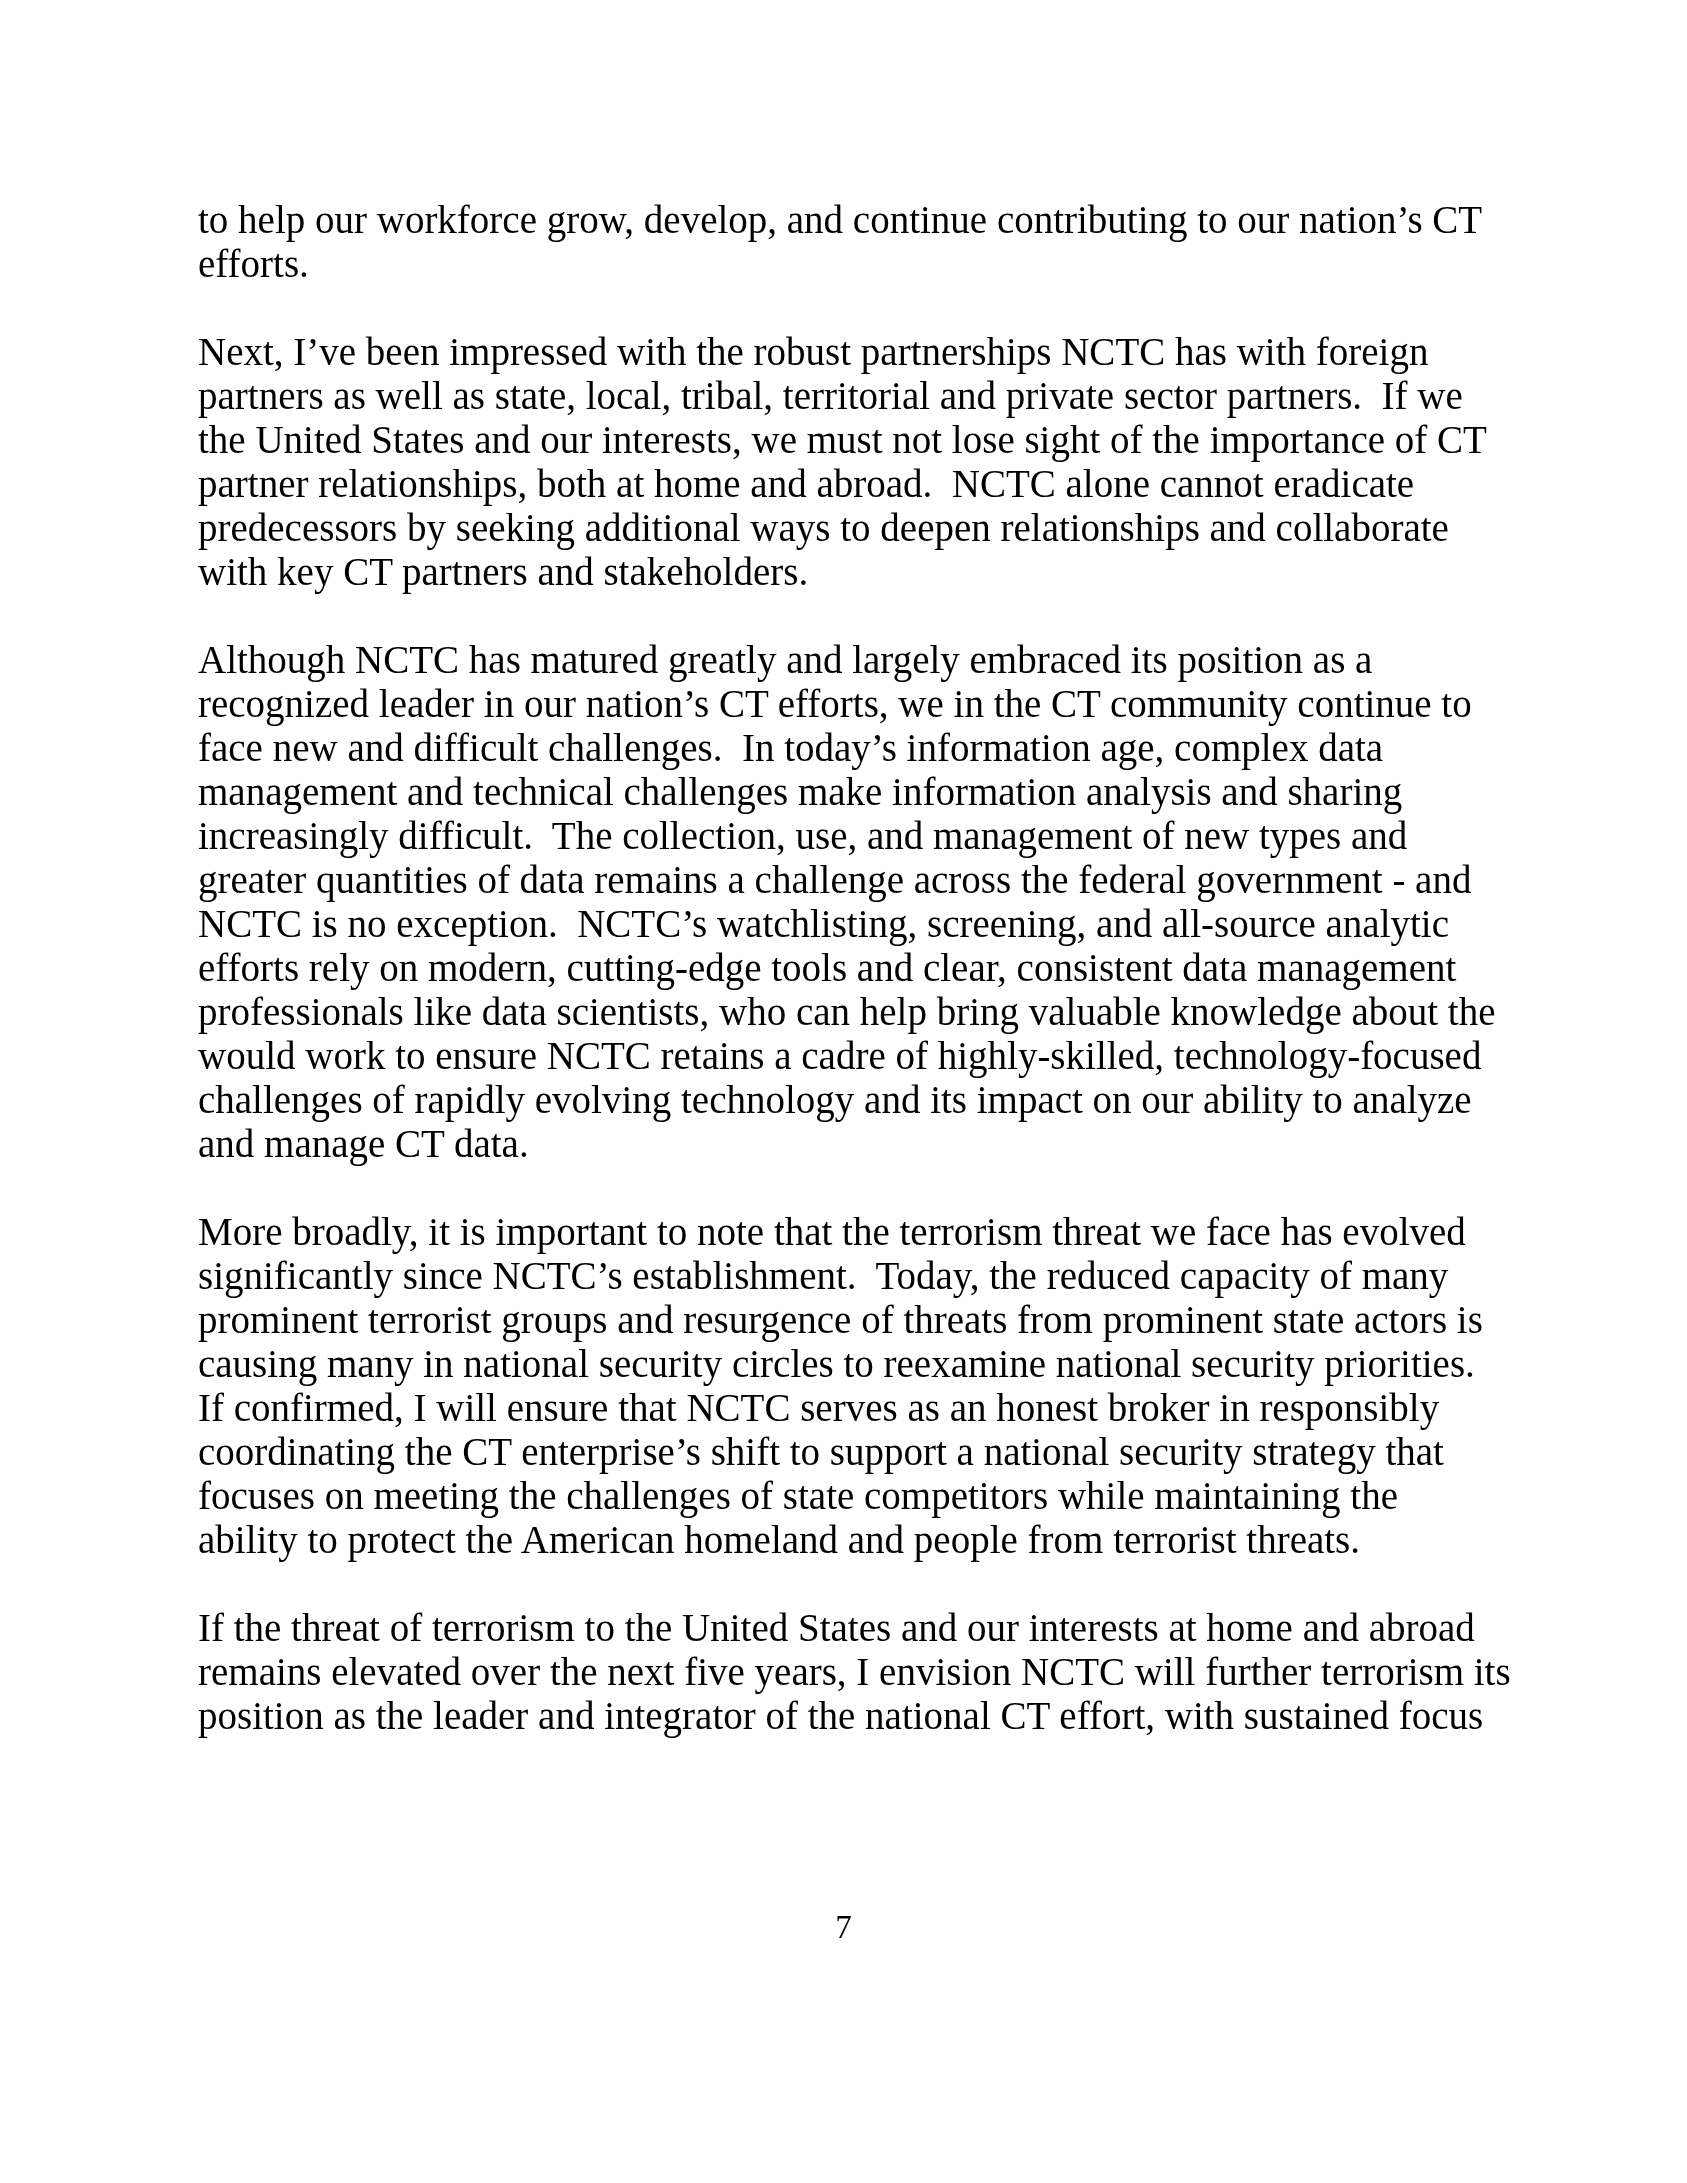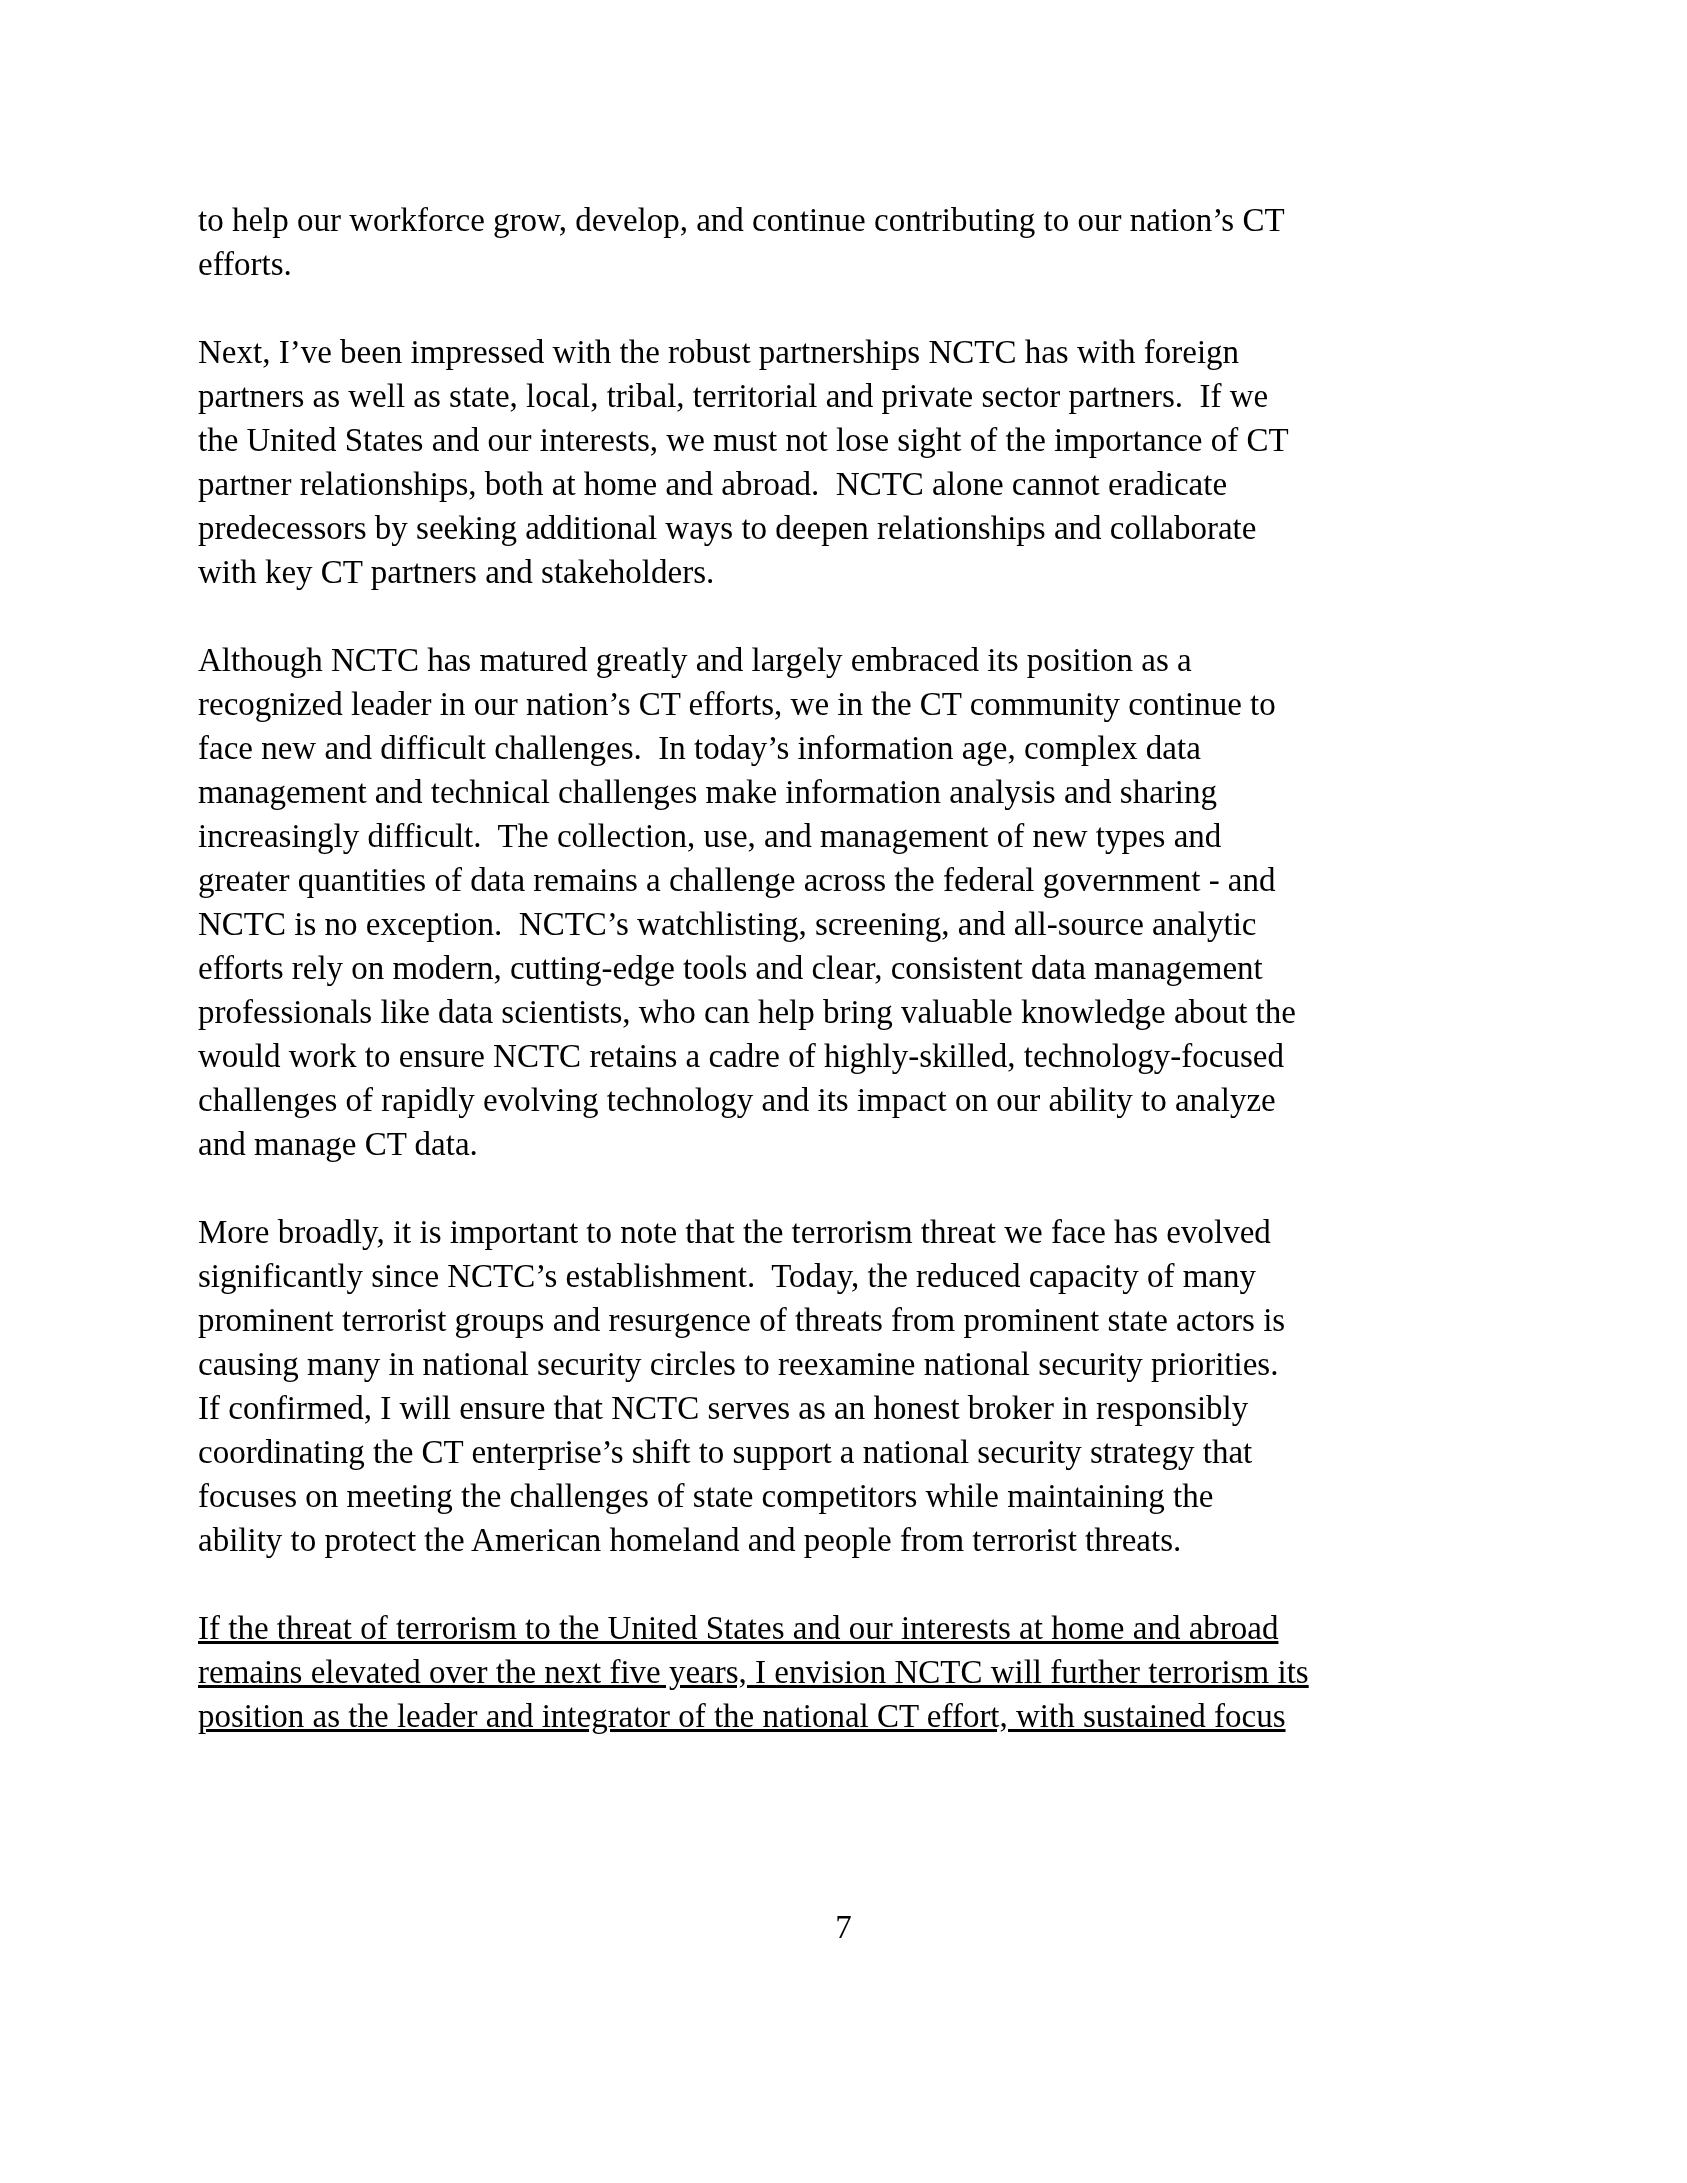--- a/index.html
+++ b/index.html
@@ -21,29 +21,28 @@
       top: 0;
       width: 1687px;
       height: 2183px;
       background: #ffffff;
     }
     .body-text {
       position: absolute;
       left: 198px;
       top: 198px;
       width: 1310px;
-      font-size: 33px;
+      font-size: 39px;
       line-height: 44px;
     }
     .para {
       margin: 0 0 44px 0;
     }
     .para:last-child {
       margin-bottom: 0;
-      text-decoration: underline;
     }
     .line {
       display: block;
       white-space: pre;
       height: 44px;
     }
     .page-number {
       position: absolute;
       left: 0;
       width: 1687px;

